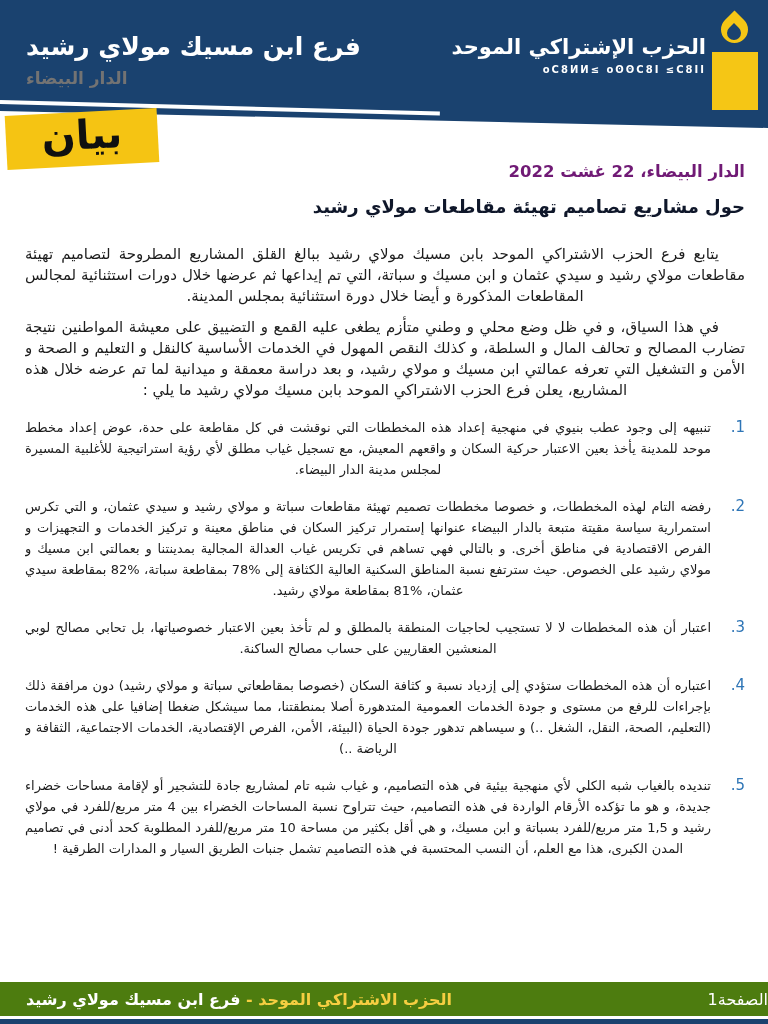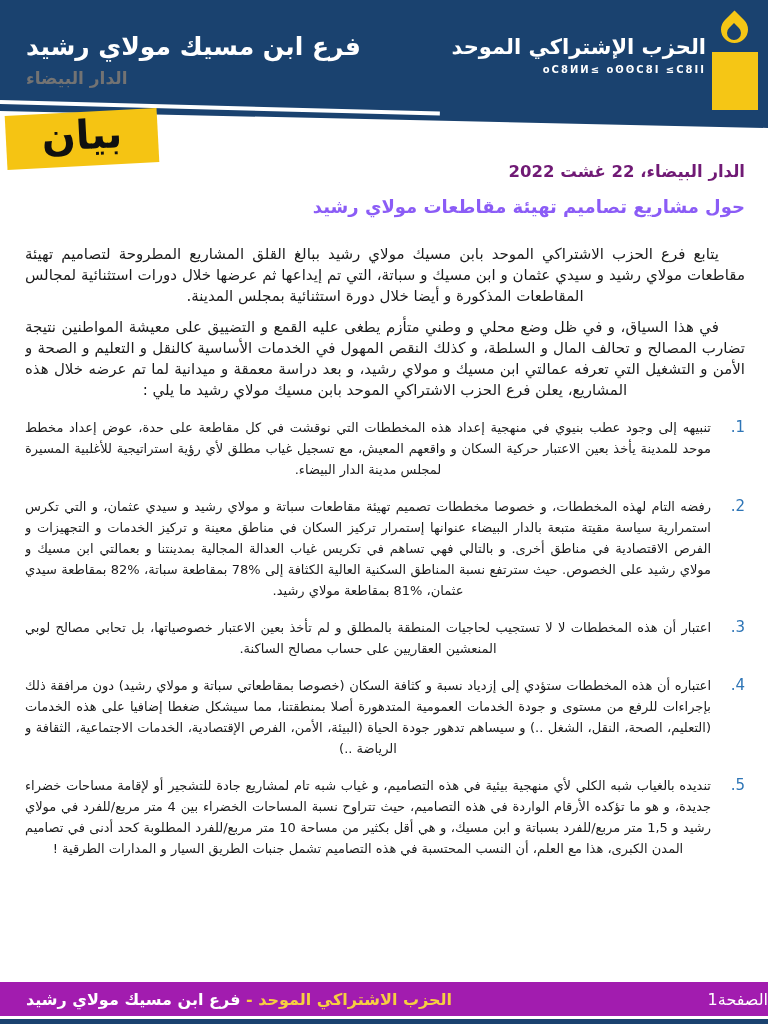--- a/index.html
+++ b/index.html
@@ -39,35 +39,35 @@
     position:absolute;left:6px;top:112px;width:152px;height:54px;background:#F5C413;
     transform:rotate(-3deg);display:flex;align-items:center;justify-content:center;z-index:3;
   }
   .banner-text{font-size:40px;font-weight:bold;color:#101010;line-height:1;padding-bottom:8px;}
   
   .content{
     position:absolute;left:25px;right:23px;top:160px;bottom:48px;
     direction:rtl;overflow:hidden;color:#1C1C1C;
   }
   .dateline{font-size:16.5px;font-weight:bold;color:#701a75;line-height:24px;}
-  .doc-title{font-size:18px;font-weight:bold;color:#8b5cf6;line-height:26px;margin-top:10px;text-align:right;}
+  .doc-title{font-size:18px;font-weight:bold;color:#0f172a;line-height:26px;margin-top:10px;text-align:right;}
   .paras{margin-top:24px;}
   .para{
     font-size:15px;line-height:21px;text-align:justify;text-align-last:center;
     text-indent:26px;margin:0 0 10px 0;
   }
   .items{margin-top:16px;}
   .item{display:flex;margin-bottom:16px;}
   .item-num{flex:0 0 34px;color:#2E75B6;font-size:15px;line-height:21px;}
   .item-text{
     flex:1;font-size:13px;line-height:21px;text-align:justify;text-align-last:center;
   }
   
   .footer-bar{
-    position:absolute;left:0;top:982px;width:768px;height:34px;background:#a21caf;
+    position:absolute;left:0;top:982px;width:768px;height:34px;background:#4d7c0f;
     display:flex;align-items:center;z-index:2;
   }
   .footer-main{margin-left:26px;direction:rtl;font-weight:bold;font-size:16px;white-space:nowrap;}
   .footer-party{color:#F6CE41;}
   .footer-branch{color:#ffffff;}
   .footer-page{margin-left:auto;color:#ffffff;font-size:16px;direction:rtl;}
   .footer-strip{position:absolute;left:0;top:1019px;width:768px;height:5px;background:#1A426F;}
 </style>
 </head>
 <body>

